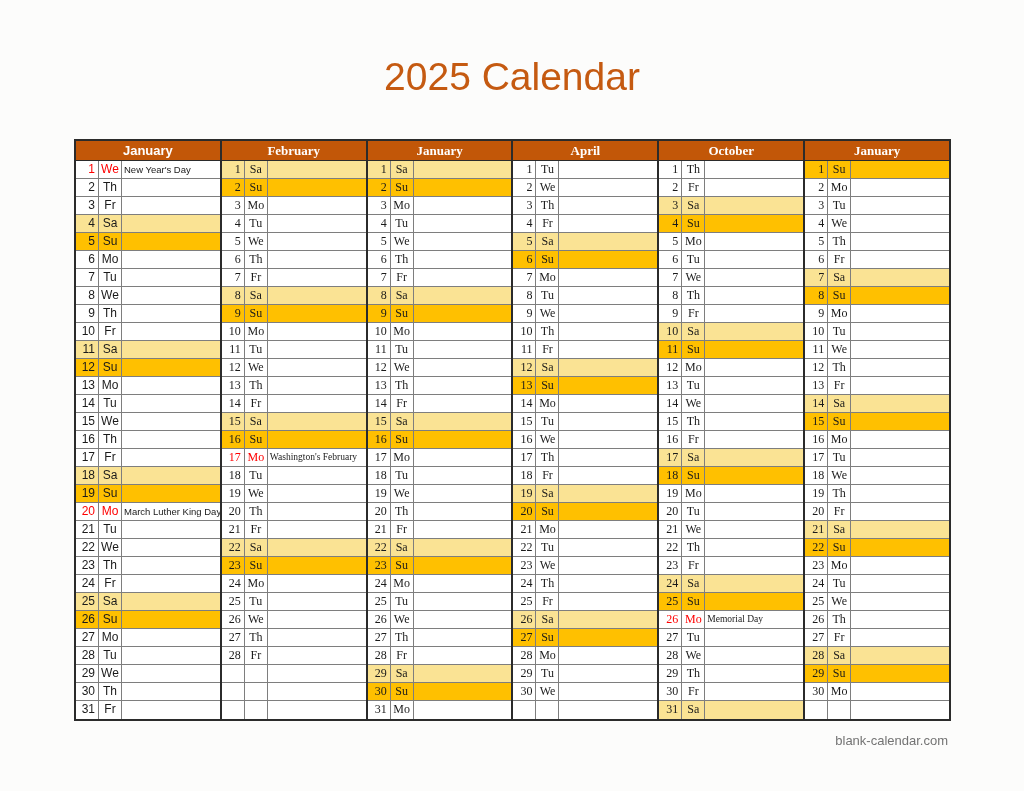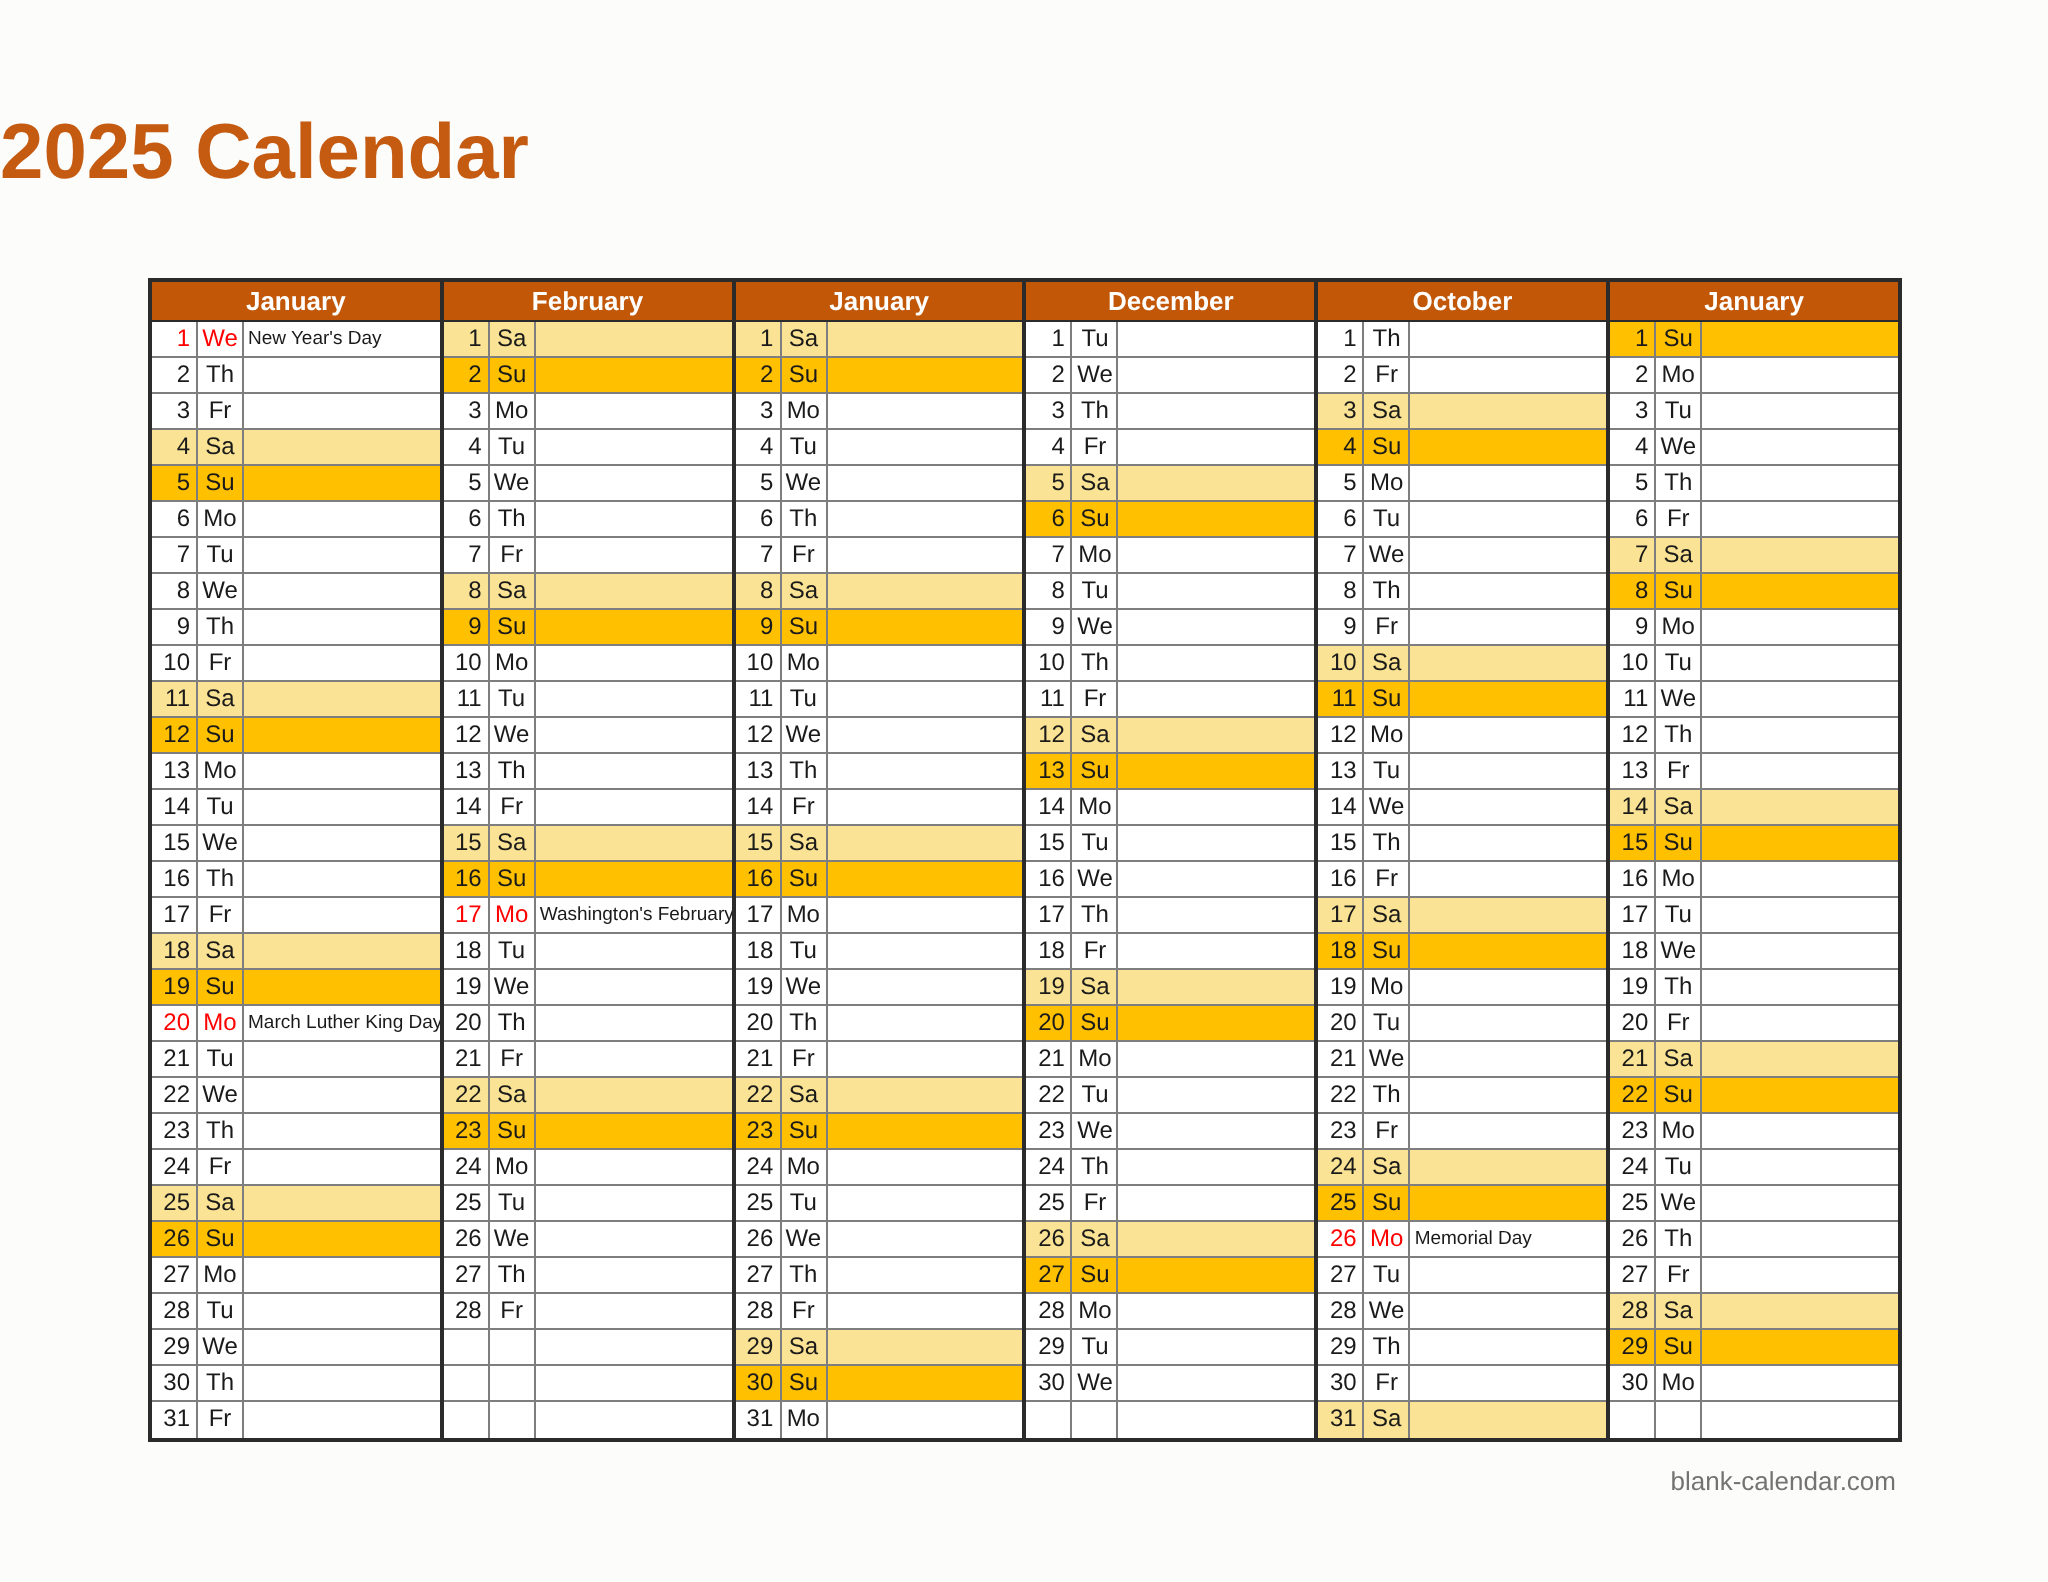--- a/index.html
+++ b/index.html
@@ -13,42 +13,43 @@
     background: #FCFCFB;
     font-family: "Liberation Sans", sans-serif;
     overflow: hidden;
   }
   .title {
     position: absolute;
     top: 57px;
     left: 0;
     width: 100%;
     margin: 0;
-    text-align: left;
+    text-align: center;
     font-size: 39px;
     line-height: 40px;
-    font-weight: bold;
+    font-weight: normal;
     color: var(--title, #C55A11);
   }
   .calendar {
     position: absolute;
     left: 74px;
     top: 139px;
     width: 877px;
     box-sizing: border-box;
     border: 2px solid #2B2B2B;
     background: #FFFFFF;
     display: flex;
   }
   .month {
     flex: 1 1 0;
     min-width: 0;
   }
   .month + .month {
     border-left: 2px solid #2B2B2B;
+    font-family: Liberation Serif, serif;
   }
   .month-header {
     height: 20px;
     line-height: 19px;
     box-sizing: border-box;
     text-align: center;
     background: var(--header-bg, #C25708);
     color: var(--header-text, #FFFFFF);
     font-weight: bold;
     font-size: 13px;
@@ -574,21 +575,21 @@
         <div class="c wd">Su</div>
         <div class="c note"></div>
       </div>
       <div class="row">
         <div class="c num">31</div>
         <div class="c wd">Mo</div>
         <div class="c note"></div>
       </div>
     </div>
     <div class="month">
-      <div class="month-header">December</div>
+      <div class="month-header">April</div>
       <div class="row">
         <div class="c num">1</div>
         <div class="c wd">Tu</div>
         <div class="c note"></div>
       </div>
       <div class="row">
         <div class="c num">2</div>
         <div class="c wd">We</div>
         <div class="c note"></div>
       </div>

